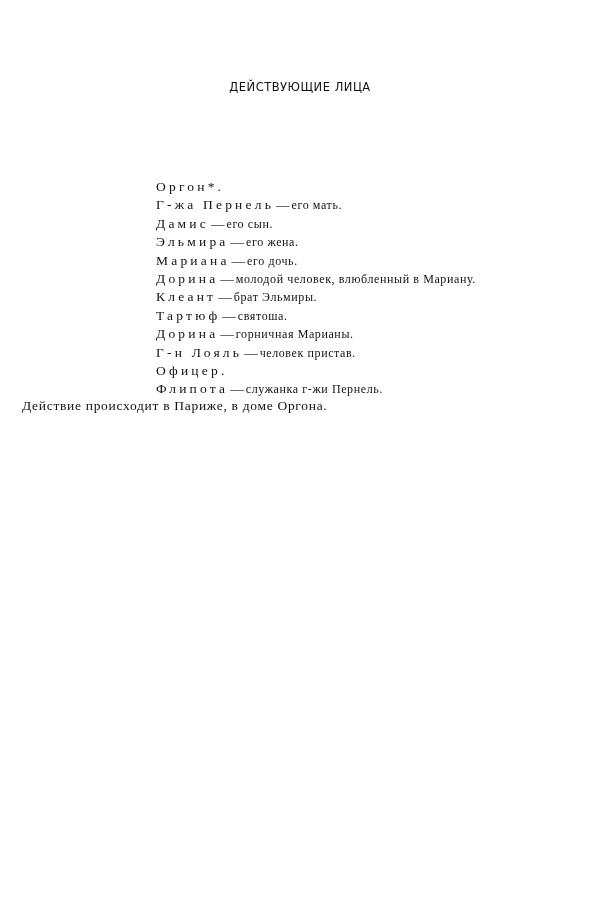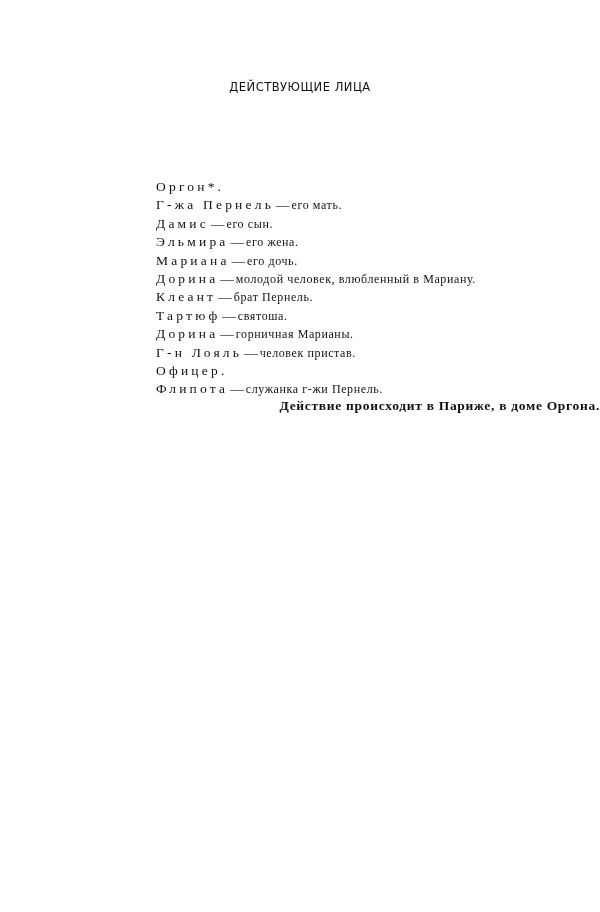--- a/index.html
+++ b/index.html
@@ -6,37 +6,37 @@
   body { width: 600px; height: 912px; position: relative; overflow: hidden;
          font-family: "Liberation Serif", "DejaVu Serif", serif; color: #111111; }
   .heading { position: absolute; top: 80px; left: 0; width: 600px; text-align: center;
              font-family: "DejaVu Sans", sans-serif; font-size: 11.5px; letter-spacing: 0.5px;
              font-weight: normal; }
   .cast { position: absolute; top: 162px; left: 140px; margin: 16px; padding: 0; list-style: none; }
   .cast li { height: 18.4px; line-height: 18px; font-size: 13.5px; white-space: nowrap; }
   .role-name { letter-spacing: 3.2px; }
   .role-dash { margin: 0 2px; }
   .role-desc { font-weight: normal; font-size: 12px; letter-spacing: 0.6px; }
-  .setting { position: absolute; top: 398px; left: 0; width: 600px; text-align: right;
-             font-size: 13.5px; font-weight: bold; letter-spacing: 0.7px; padding-left: 22px; box-sizing: border-box; }
+  .setting { position: absolute; top: 398px; left: 0; width: 600px; text-align: left;
+             font-size: 13.5px; font-weight: normal; letter-spacing: 0.7px; padding-left: 22px; box-sizing: border-box; }
 </style>
 </head>
 <body>
 
 <div>
   <div class="heading">ДЕЙСТВУЮЩИЕ ЛИЦА</div>
 
   <ul class="cast">
     <li><span class="role-name">Оргон*.</span></li>
     <li><span class="role-name">Г-жа Пернель</span><span class="role-dash">—</span><span class="role-desc">его мать.</span></li>
     <li><span class="role-name">Дамис</span><span class="role-dash">—</span><span class="role-desc">его сын.</span></li>
     <li><span class="role-name">Эльмира</span><span class="role-dash">—</span><span class="role-desc">его жена.</span></li>
     <li><span class="role-name">Мариана</span><span class="role-dash">—</span><span class="role-desc">его дочь.</span></li>
     <li><span class="role-name">Дорина</span><span class="role-dash">—</span><span class="role-desc">молодой человек, влюбленный в Мариану.</span></li>
-    <li><span class="role-name">Клеант</span><span class="role-dash">—</span><span class="role-desc">брат Пернель.</span></li>
+    <li><span class="role-name">Клеант</span><span class="role-dash">—</span><span class="role-desc">брат Эльмиры.</span></li>
     <li><span class="role-name">Тартюф</span><span class="role-dash">—</span><span class="role-desc">святоша.</span></li>
     <li><span class="role-name">Дорина</span><span class="role-dash">—</span><span class="role-desc">горничная Марианы.</span></li>
     <li><span class="role-name">Г-н Лояль</span><span class="role-dash">—</span><span class="role-desc">человек пристав.</span></li>
     <li><span class="role-name">Офицер.</span></li>
     <li><span class="role-name">Флипота</span><span class="role-dash">—</span><span class="role-desc">служанка г-жи Пернель.</span></li>
   </ul>
 
   <div class="setting">Действие происходит в Париже, в доме Оргона.</div>
 </div>
 

